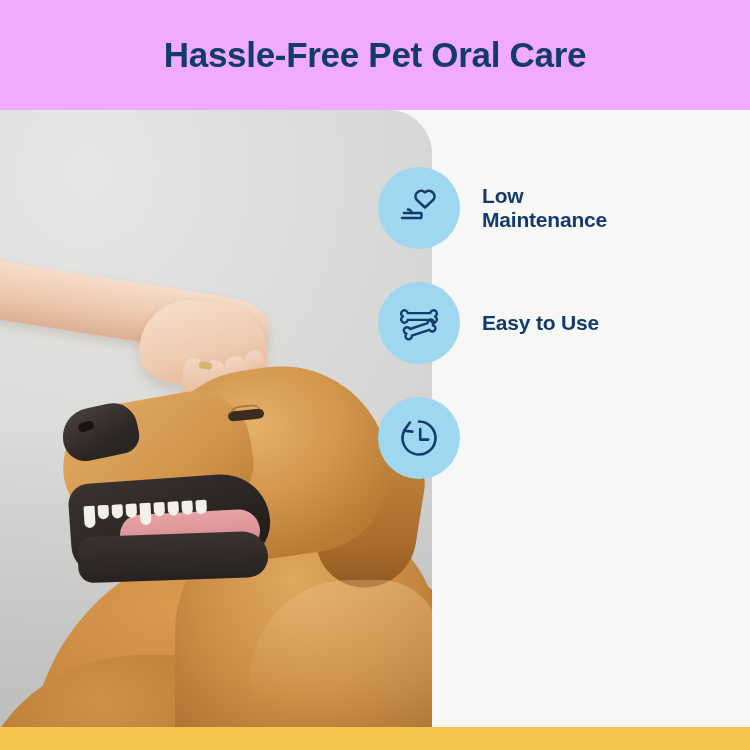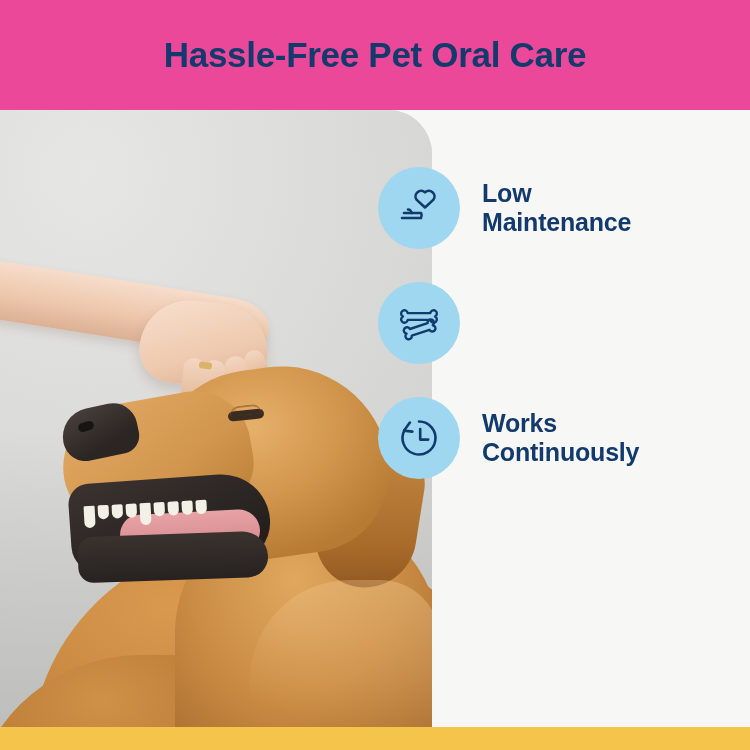--- a/index.html
+++ b/index.html
@@ -19,21 +19,21 @@
   
   .title-bar {
     position: absolute;
     left: 0;
     top: 0;
     width: 750px;
     height: 110px;
     display: flex;
     align-items: center;
     justify-content: center;
-    background: #ec4899;
+    background: #f0abfc;
   }
   .title {
     font-size: 35px;
     font-weight: bold;
     color: #123a6d;
     letter-spacing: -0.3px;
     white-space: nowrap;
   }
 
   
@@ -274,21 +274,21 @@
     height: 82px;
     border-radius: 50%;
     background: #9ed7ef;
     display: flex;
     align-items: center;
     justify-content: center;
   }
   .icon-circle svg { display: block; }
   .feature-label {
     margin-left: 22px;
-    font-size: 25px;
+    font-size: 21px;
     font-weight: bold;
     line-height: 1.14;
     color: #123a6d;
     letter-spacing: -0.2px;
     white-space: pre-line;
   }
 
   
   .bottom-bar {
     position: absolute;
@@ -361,32 +361,31 @@
     </div>
 
 
     <div class="feature-row">
       <div class="icon-circle">
         <svg width="50" height="50" viewBox="0 0 50 50" fill="none" stroke="#123a6d" stroke-width="2.4" stroke-linecap="round" stroke-linejoin="round">
           <path d="M9 18.5 a3.3 3.3 0 1 1 4.7 -3.4 h22.6 a3.3 3.3 0 1 1 4.7 3.4 a3.3 3.3 0 1 1 -4.7 3.4 H13.7 A3.3 3.3 0 1 1 9 18.5 Z"></path>
           <path d="M12.6 35.6 a3.2 3.2 0 1 1 3.3 -4.6 L33.6 25.2 a3.2 3.2 0 1 1 5.2 2 a3.2 3.2 0 1 1 -3.4 4.6 L17.8 37.6 a3.2 3.2 0 1 1 -5.2 -2 Z"></path>
         </svg>
       </div>
+      <div class="feature-label">Easy to Use</div>
     </div>
 
 
     <div class="feature-row">
       <div class="icon-circle">
         <svg width="48" height="48" viewBox="0 0 48 48" fill="none" stroke="#123a6d" stroke-width="2.6" stroke-linecap="round" stroke-linejoin="round">
           <path d="M24 7.5 a16.5 16.5 0 1 1 -14.6 8.8"></path>
           <path d="M14.9 8.6 L9.1 16.6 L17.4 17.6"></path>
           <path d="M25.2 15 v10.6 h8"></path>
         </svg>
       </div>
-      <div class="feature-label">Works
-Continuously</div>
     </div>
 
   </div>
 
   <div class="bottom-bar"></div>
 
 </div>
 
 </body></html>

